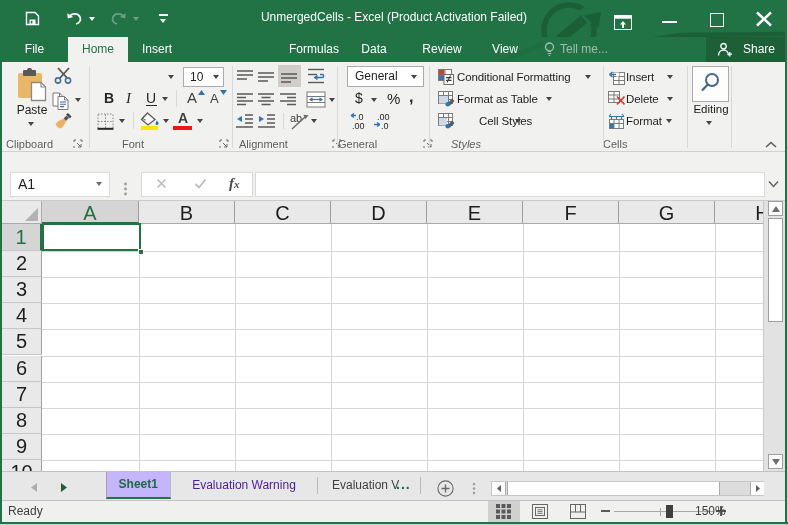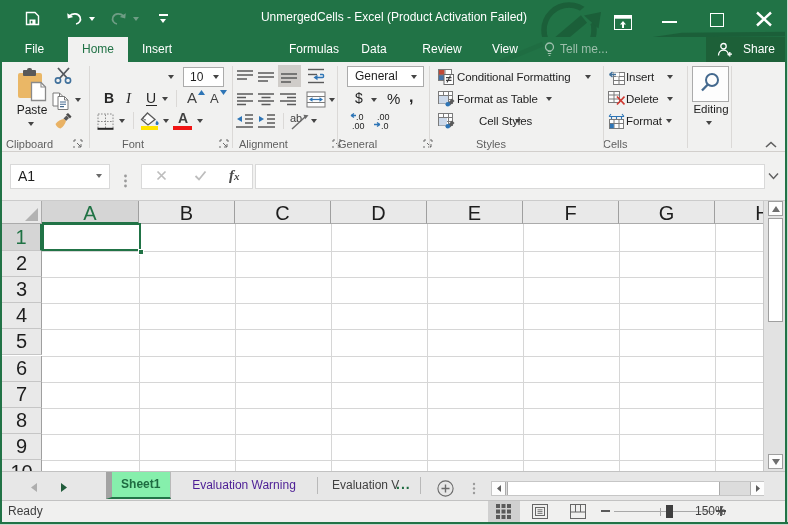--- a/index.html
+++ b/index.html
@@ -265,21 +265,21 @@
 <div class="car" style="left:544px;top:35px;"></div>
 <svg class="abs" style="left:436px;top:51px;" width="17" height="17" viewBox="0 0 17 17">
   <rect x="0.5" y="0.5" width="14" height="12" fill="#fdfdfd" stroke="#7b7b7b"></rect>
   <path d="M0.5 4.5 H14.5 M0.5 8.5 H14.5 M5.5 0.5 V12.5 M10.5 0.5 V12.5" stroke="#7b7b7b"></path>
   <rect x="1" y="5" width="8" height="7.5" fill="#ccd9ea"></rect>
   <path d="M9.5 12.5 L14 7.5 L16.5 10 L12 14.5 Z" fill="#5a5a5a"></path>
   <circle cx="9.8" cy="13.3" r="2.3" fill="#2e75b6"></circle>
 </svg>
 <div class="abs" style="left:477px;top:53px;font-size:11.5px;letter-spacing:-0.1px;color:#1e1e1e;">Cell Styles</div>
 <div class="car" style="left:513px;top:57px;"></div>
-<div class="glabel" style="left:474px;width:80px;">Styles</div>
+<div class="glabel" style="left:449px;width:80px;font-style:italic;">Styles</div>
 
 <svg class="abs" style="left:606px;top:7px;" width="17" height="16" viewBox="0 0 17 16">
   <rect x="5.5" y="3.5" width="11" height="12" fill="#fdfdfd" stroke="#7b7b7b"></rect>
   <path d="M5.5 7.5 H16.5 M5.5 11.5 H16.5 M11 3.5 V15.5" stroke="#7b7b7b"></path>
   <path d="M8.5 7.5 H11 V3.5 H5.5 V6" fill="#fff" stroke="none"></path>
   <path d="M8 5.5 H1.5 M1.5 5.5 L4.5 3 M1.5 5.5 L4.5 8" stroke="#41719c" stroke-width="1.5" fill="none"></path>
 </svg>
 <div class="abs" style="left:624px;top:9px;font-size:11.5px;letter-spacing:-0.1px;color:#1e1e1e;">Insert</div>
 <div class="car" style="left:665px;top:13px;"></div>
 <svg class="abs" style="left:606px;top:29px;" width="17" height="16" viewBox="0 0 17 16">
@@ -311,21 +311,21 @@
 <div class="vsep" style="left:230px;"></div>
 <div class="vsep" style="left:335px;"></div>
 <div class="vsep" style="left:427px;"></div>
 <div class="vsep" style="left:601px;"></div>
 <div class="vsep" style="left:685px;"></div>
 <div class="vsep" style="left:729px;"></div>
 <svg class="abs" style="left:763px;top:79px;" width="12" height="7" viewBox="0 0 12 7">
  <path d="M1 6 L6 1.5 L11 6" fill="none" stroke="#5f5f5f" stroke-width="1.6"></path>
 </svg>
 </div>
-<div class="abs" style="left:2px;top:152px;width:783px;height:48px;background:#f1f1f0;padding-left:44px;">
+<div class="abs" style="left:2px;top:160px;width:783px;height:48px;background:#f1f1f0;padding-left:44px;">
   <div class="abs" style="left:8px;top:12px;width:100px;height:25px;background:#fff;border:1px solid #d9d9d9;font-size:14px;color:#1e1e1e;line-height:23px;padding-left:7px;">A1</div>
   <div class="car" style="left:94px;top:22px;border-top-color:#6a6a6a;"></div>
   <svg class="abs" style="left:121px;top:22px;" width="5" height="14" viewBox="0 0 5 14">
     <circle cx="2.5" cy="2" r="1.4" fill="#9a9a9a"></circle>
         <circle cx="2.5" cy="7" r="1.4" fill="#9a9a9a"></circle>
     <circle cx="2.5" cy="12" r="1.4" fill="#9a9a9a"></circle>
   </svg>
   <div class="abs" style="left:139px;top:12px;width:112px;height:25px;background:#fff;border:1px solid #d9d9d9;"></div>
   <svg class="abs" style="left:154px;top:18px;" width="11" height="11" viewBox="0 0 11 11">
     <path d="M1.5 1.5 L9.5 9.5 M9.5 1.5 L1.5 9.5" stroke="#bdbdbd" stroke-width="1.7"></path>
@@ -395,21 +395,21 @@
         </svg>
   </div>
 </div>
 <div class="abs" style="left:2px;top:471px;width:783px;height:28.5px;background:#e7e7e7;border-top:1px solid #c2c2c2;overflow:hidden;">
   <svg class="abs" style="left:28px;top:11px;" width="8" height="9" viewBox="0 0 8 9">
         <path d="M7 0 L1 4.5 L7 9 Z" fill="#aeaeae"></path>
       </svg>
   <svg class="abs" style="left:58px;top:11px;" width="8" height="9" viewBox="0 0 8 9">
         <path d="M1 0 L7 4.5 L1 9 Z" fill="#215c3b"></path>
       </svg>
-  <div class="abs" style="left:103.5px;top:0;width:65.5px;height:27px;background:#86efac;border-left:6px solid #a3a3a3;border-right:1px solid #b9b9b9;border-bottom:2.5px solid #217346;text-align:center;line-height:25px;font-size:12px;font-weight:bold;color:#1e6b41;">Sheet1</div>
+  <div class="abs" style="left:103.5px;top:0;width:65.5px;height:27px;background:#c4b5fd;border-left:1px solid #a3a3a3;border-right:1px solid #b9b9b9;border-bottom:2.5px solid #217346;text-align:center;line-height:25px;font-size:12px;font-weight:bold;color:#1e6b41;">Sheet1</div>
   <div class="abs" style="left:169px;top:0;width:146px;height:27px;text-align:center;line-height:27px;font-size:12px;color:#4c1d95;">Evaluation Warning</div>
   <div class="abs" style="left:314.8px;top:5px;width:1px;height:17px;background:#b9b9b9;"></div>
   <div class="abs" style="left:330px;top:0;height:27px;line-height:27px;font-size:12px;color:#404040;">Evaluation V</div>
   <div class="abs" style="left:394px;top:0;height:26px;line-height:24px;font-size:14px;font-weight:bold;color:#1e6b41;letter-spacing:1px;">...</div>
   <div class="abs" style="left:418px;top:5px;width:1px;height:17px;background:#b9b9b9;"></div>
   <svg class="abs" style="left:434.5px;top:7.5px;" width="17" height="17" viewBox="0 0 17 17">
     <circle cx="8.5" cy="8.5" r="7.6" fill="none" stroke="#6a6a6a" stroke-width="1.1"></circle>
     <path d="M8.5 4.5 V12.5 M4.5 8.5 H12.5" stroke="#6a6a6a" stroke-width="1.4"></path>
   </svg>
   <svg class="abs" style="left:470px;top:10px;" width="4" height="13" viewBox="0 0 4 13">

